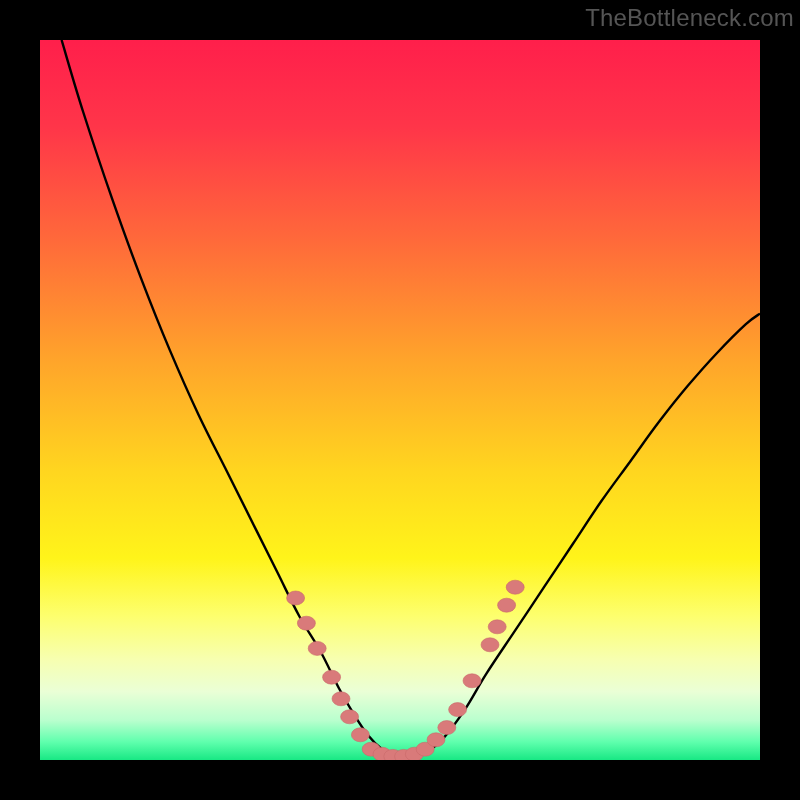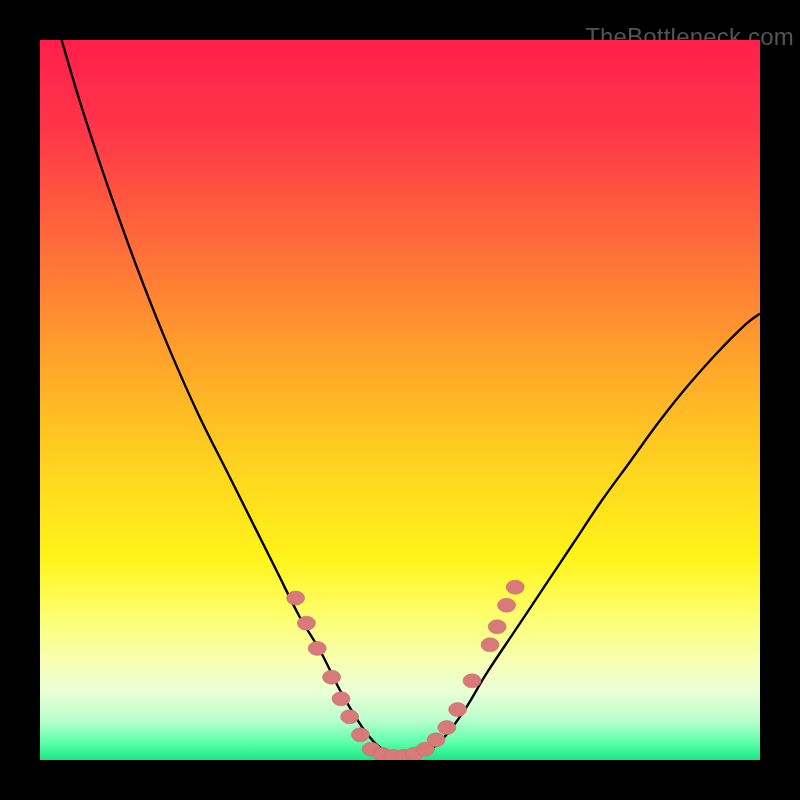--- a/index.html
+++ b/index.html
@@ -44,21 +44,20 @@
   }
   .attribution {
     position: absolute;
     right: 6px;
     top: 4px;
     color: #555;
     font-size: 24px;
     font-weight: 400;
     letter-spacing: 0.2px;
     user-select: none;
-    margin-top: 19px;
   }
 </style>
 </head>
 <body>
 
 <div class="frame">
 
   <div class="attribution">TheBottleneck.com</div>
 
   <div class="plot">

